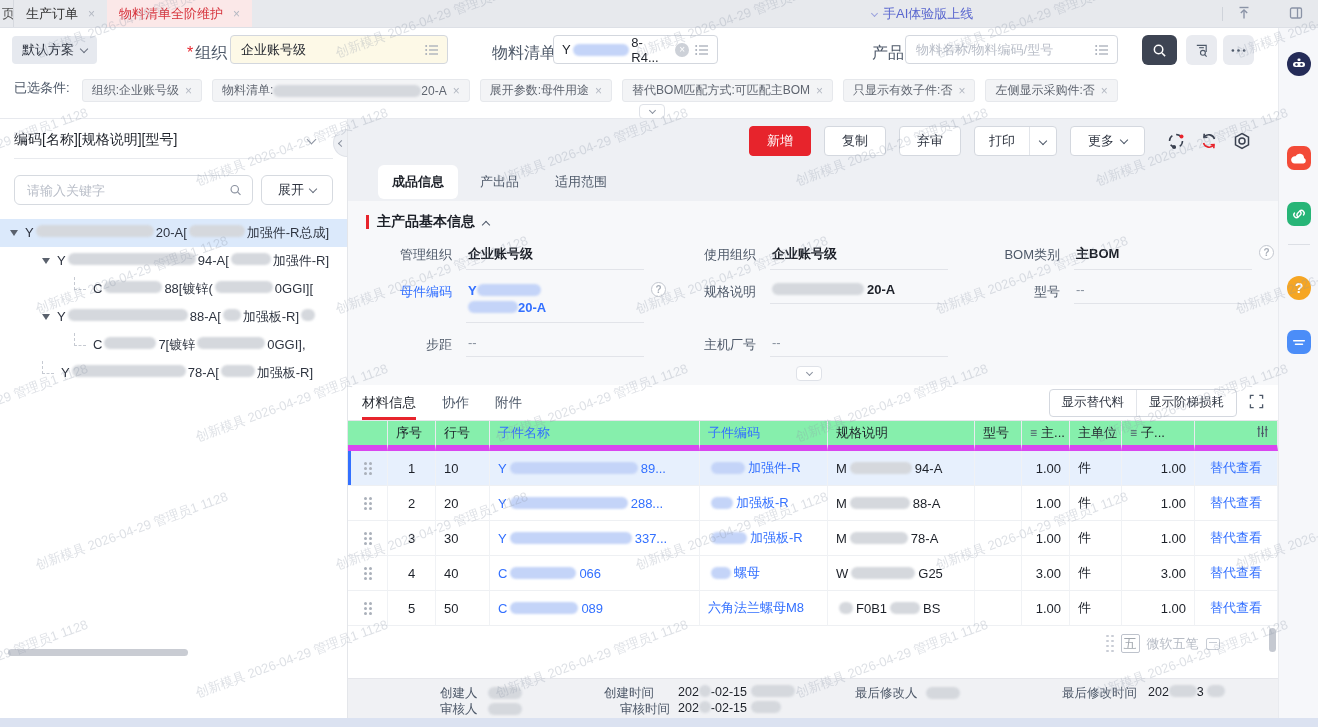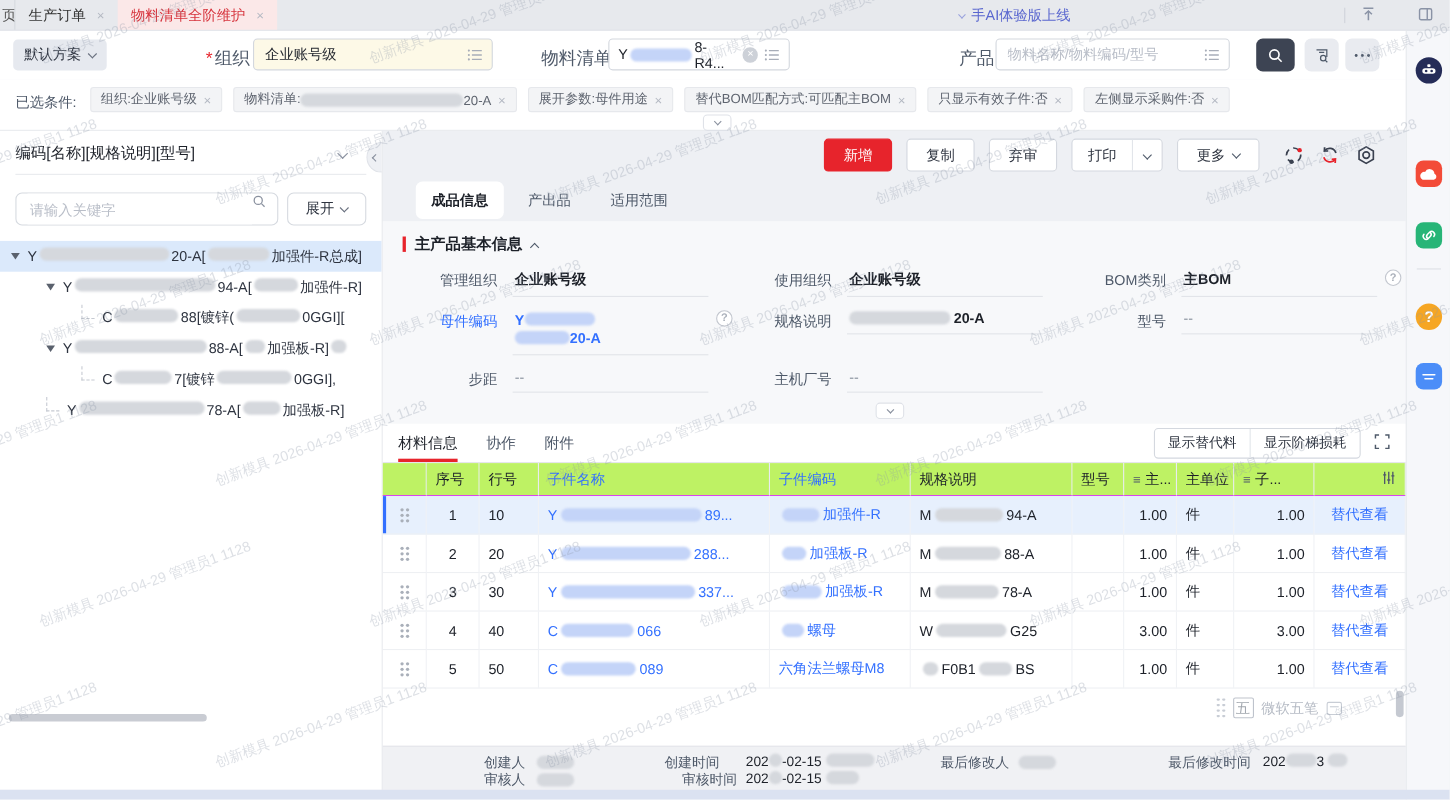--- a/index.html
+++ b/index.html
@@ -31,33 +31,33 @@
 .flabel{position:absolute;top:15px;font-size:16px;color:#4e5969;white-space:nowrap}
 .req{color:#e7242c;margin-right:2px}
 .finput{position:absolute;top:7px;height:29px;border:1px solid #d3d7de;border-radius:4px;background:#fff;display:flex;align-items:center;padding:0 8px;font-size:13px;color:#1d2129}
 .finput input{border:none;outline:none;background:transparent;width:100%;font-size:13px;font-family:inherit;color:#1d2129}
 .finput input::placeholder{color:#b9bec8}
 .listic{margin-left:auto;display:flex;align-items:center;padding-left:6px;cursor:pointer}
 .xcirc{width:14px;height:14px;border-radius:50%;background:#cdd1d8;color:#fff;font-size:10px;line-height:14px;text-align:center;margin-left:6px;cursor:pointer}
 .sqbtn{position:absolute;top:7px;height:30px;border-radius:6px;display:flex;align-items:center;justify-content:center;cursor:pointer}
 
 .condbar{position:absolute;left:0;top:72px;width:1278px;height:47px;background:#fff;border-bottom:1px solid #e7e9ee}
-.condrow{position:absolute;left:14px;top:7px;display:flex;align-items:flex-end;gap:10px}
+.condrow{position:absolute;left:14px;top:7px;display:flex;align-items:flex-start;gap:10px}
 .condlbl{color:#4e5969;font-size:13px;margin-right:2px}
 .tag{display:flex;align-items:center;height:23px;padding:0 9px;background:#f3f4f6;border:1px solid #e6e8ec;border-radius:3px;font-size:12px;color:#5f6570;white-space:nowrap}
 .pill{position:absolute;width:26px;height:15px;background:#fff;border:1px solid #dfe2e8;border-radius:4px;display:flex;align-items:center;justify-content:center;color:#8a919f;cursor:pointer;z-index:5}
 .pill .c{width:5px;height:5px;border-width:1.2px}
 
 .leftpanel{position:absolute;left:0;top:119px;width:348px;height:599px;background:#fff;border-right:1px solid #e4e6ea;overflow:hidden}
 .selrow{margin:12px 14px 0;padding-bottom:9px;border-bottom:1px solid #e8eaee;display:flex;align-items:center;font-size:14px;color:#1d2129;cursor:pointer}
 .selrow .cd{margin-left:auto;color:#8a919f;margin-right:18px}
 .lp-handle{position:absolute;left:333px;top:10px;width:15px;height:28px;background:#eef0f4;border:1px solid #dfe2e8;border-right:none;border-radius:14px 0 0 14px;display:flex;align-items:center;justify-content:center;color:#8a919f;cursor:pointer}
 .lp-handle .c{width:5px;height:5px;border-width:1.2px}
 .searchrow{margin:16px 14px 0;display:flex;gap:8px}
-.sinput{flex:1;height:30px;border:1px solid #d6dae0;border-radius:6px;display:flex;padding:0 10px}
+.sinput{flex:1;height:30px;border:1px solid #d6dae0;border-radius:6px;display:flex;align-items:center;padding:0 10px}
 .sinput input{border:none;outline:none;width:100%;font-size:13px;font-family:inherit}
 .sinput input::placeholder{color:#b9bec8}
 .expandbtn{width:72px;height:30px;border:1px solid #d6dae0;border-radius:6px;background:#fff;display:flex;align-items:center;justify-content:center;gap:6px;font-size:13px;color:#2e3440;cursor:pointer}
 .tree{margin-top:14px}
 .trow{position:relative;height:28px;display:flex;align-items:center;font-size:13px;color:#2e3440;white-space:nowrap;overflow:hidden;cursor:pointer}
 .trow.lv0{padding-left:10px}.trow.lv1{padding-left:42px}.trow.lv2{padding-left:74px}
 .trow.sel{background:#dbe9fb}
 .tri{width:0;height:0;border-left:4.5px solid transparent;border-right:4.5px solid transparent;border-top:6px solid #5a616d;margin-right:7px;flex:none}
 .elb{width:12px;height:13px;border-left:1px dashed #c6cad2;border-bottom:1px dashed #c6cad2;margin:-11px 7px 0 0;flex:none}
 .ttxt span{vertical-align:baseline}
@@ -97,21 +97,21 @@
 .tablecard{position:absolute;left:0;top:266px;width:930px;height:293px;background:#fff}
 .tctabs{height:36px;border-bottom:1px solid #e5e6eb;display:flex;align-items:center;padding:0 14px;gap:26px}
 .tctab{position:relative;font-size:13.5px;color:#4e5969;height:100%;display:flex;align-items:center;cursor:pointer}
 .tctab.active{color:#1d2129;font-weight:400}
 .tctab.active::after{content:'';position:absolute;left:0;right:0;bottom:0;height:3px;background:#e7242c}
 .tcbtns{margin-left:auto;display:flex;align-items:center;gap:12px}
 .joinbtn{display:flex;height:28px;border:1px solid #d4d8df;border-radius:4px;overflow:hidden}
 .joinbtn .jseg{padding:0 12px;display:flex;align-items:center;font-size:12.5px;color:#2e3440;cursor:pointer}
 .joinbtn .jseg + .jseg{border-left:1px solid #e2e5ea}
 .grid{display:grid;grid-template-columns:40px 48px 54px 210px 128px 147px 47px 48px 52px 73px 83px;align-items:stretch}
-.th{height:30px;background:#bef264;border-bottom:1px solid #d946ef;display:flex;align-items:center;padding:0 8px;font-size:13px;color:#1d2129;border-right:1px solid #e9ebf0;position:relative;white-space:nowrap;overflow:hidden}
+.th{height:30px;background:#86efac;border-bottom:6px solid #d946ef;display:flex;align-items:center;padding:0 8px;font-size:13px;color:#1d2129;border-right:1px solid #e9ebf0;position:relative;white-space:nowrap;overflow:hidden}
 .th.blue{color:#3370ff}
 .th .mi{color:#4e5969;margin-right:4px;font-size:12px}
 .tr{display:contents}
 .td{height:35px;border-bottom:1px solid #eef0f3;border-right:1px solid #f0f2f5;display:flex;align-items:center;padding:0 8px;font-size:13px;color:#1d2129;position:relative;white-space:nowrap;overflow:hidden}
 .tr.sel .td{background:#e7f0fd}
 .tr.sel .td:first-child::before{content:'';position:absolute;left:0;top:0;bottom:0;width:3px;background:#3370ff}
 .td.num{justify-content:flex-end}
 .td.ctr{justify-content:center}
 .td.link,.td .lnk{color:#3370ff;cursor:pointer}
 .td .bb{margin:0 3px}

